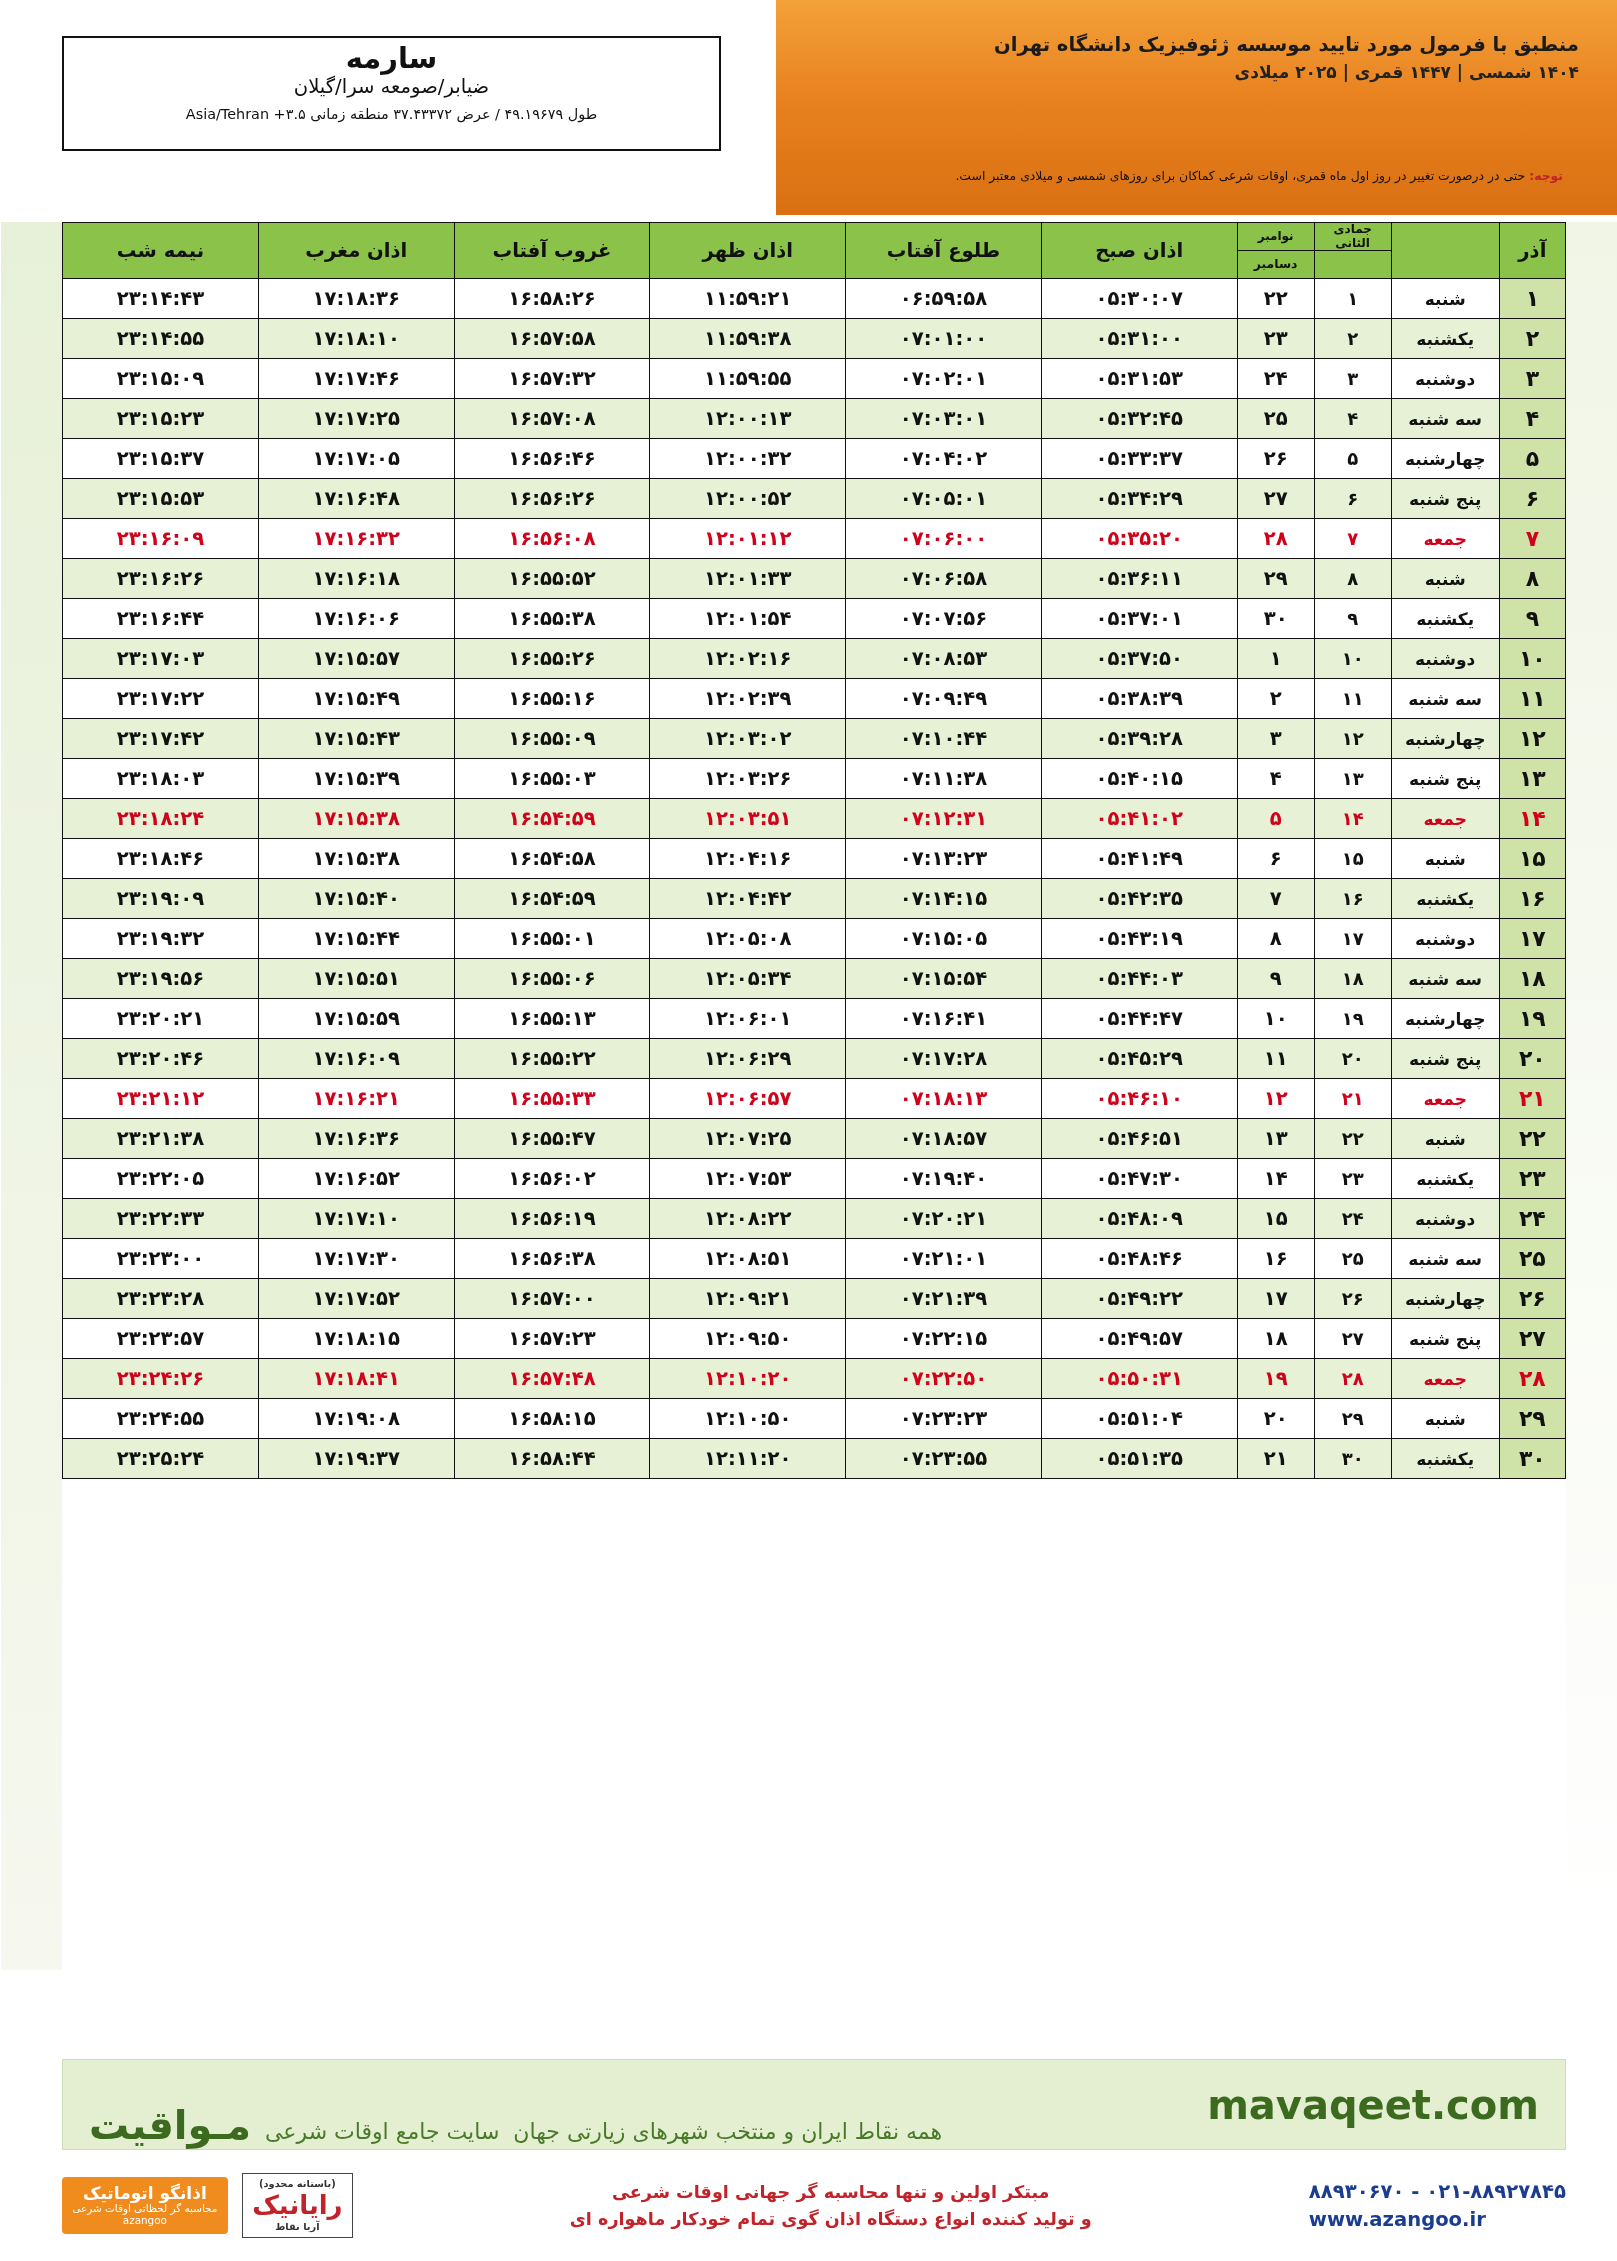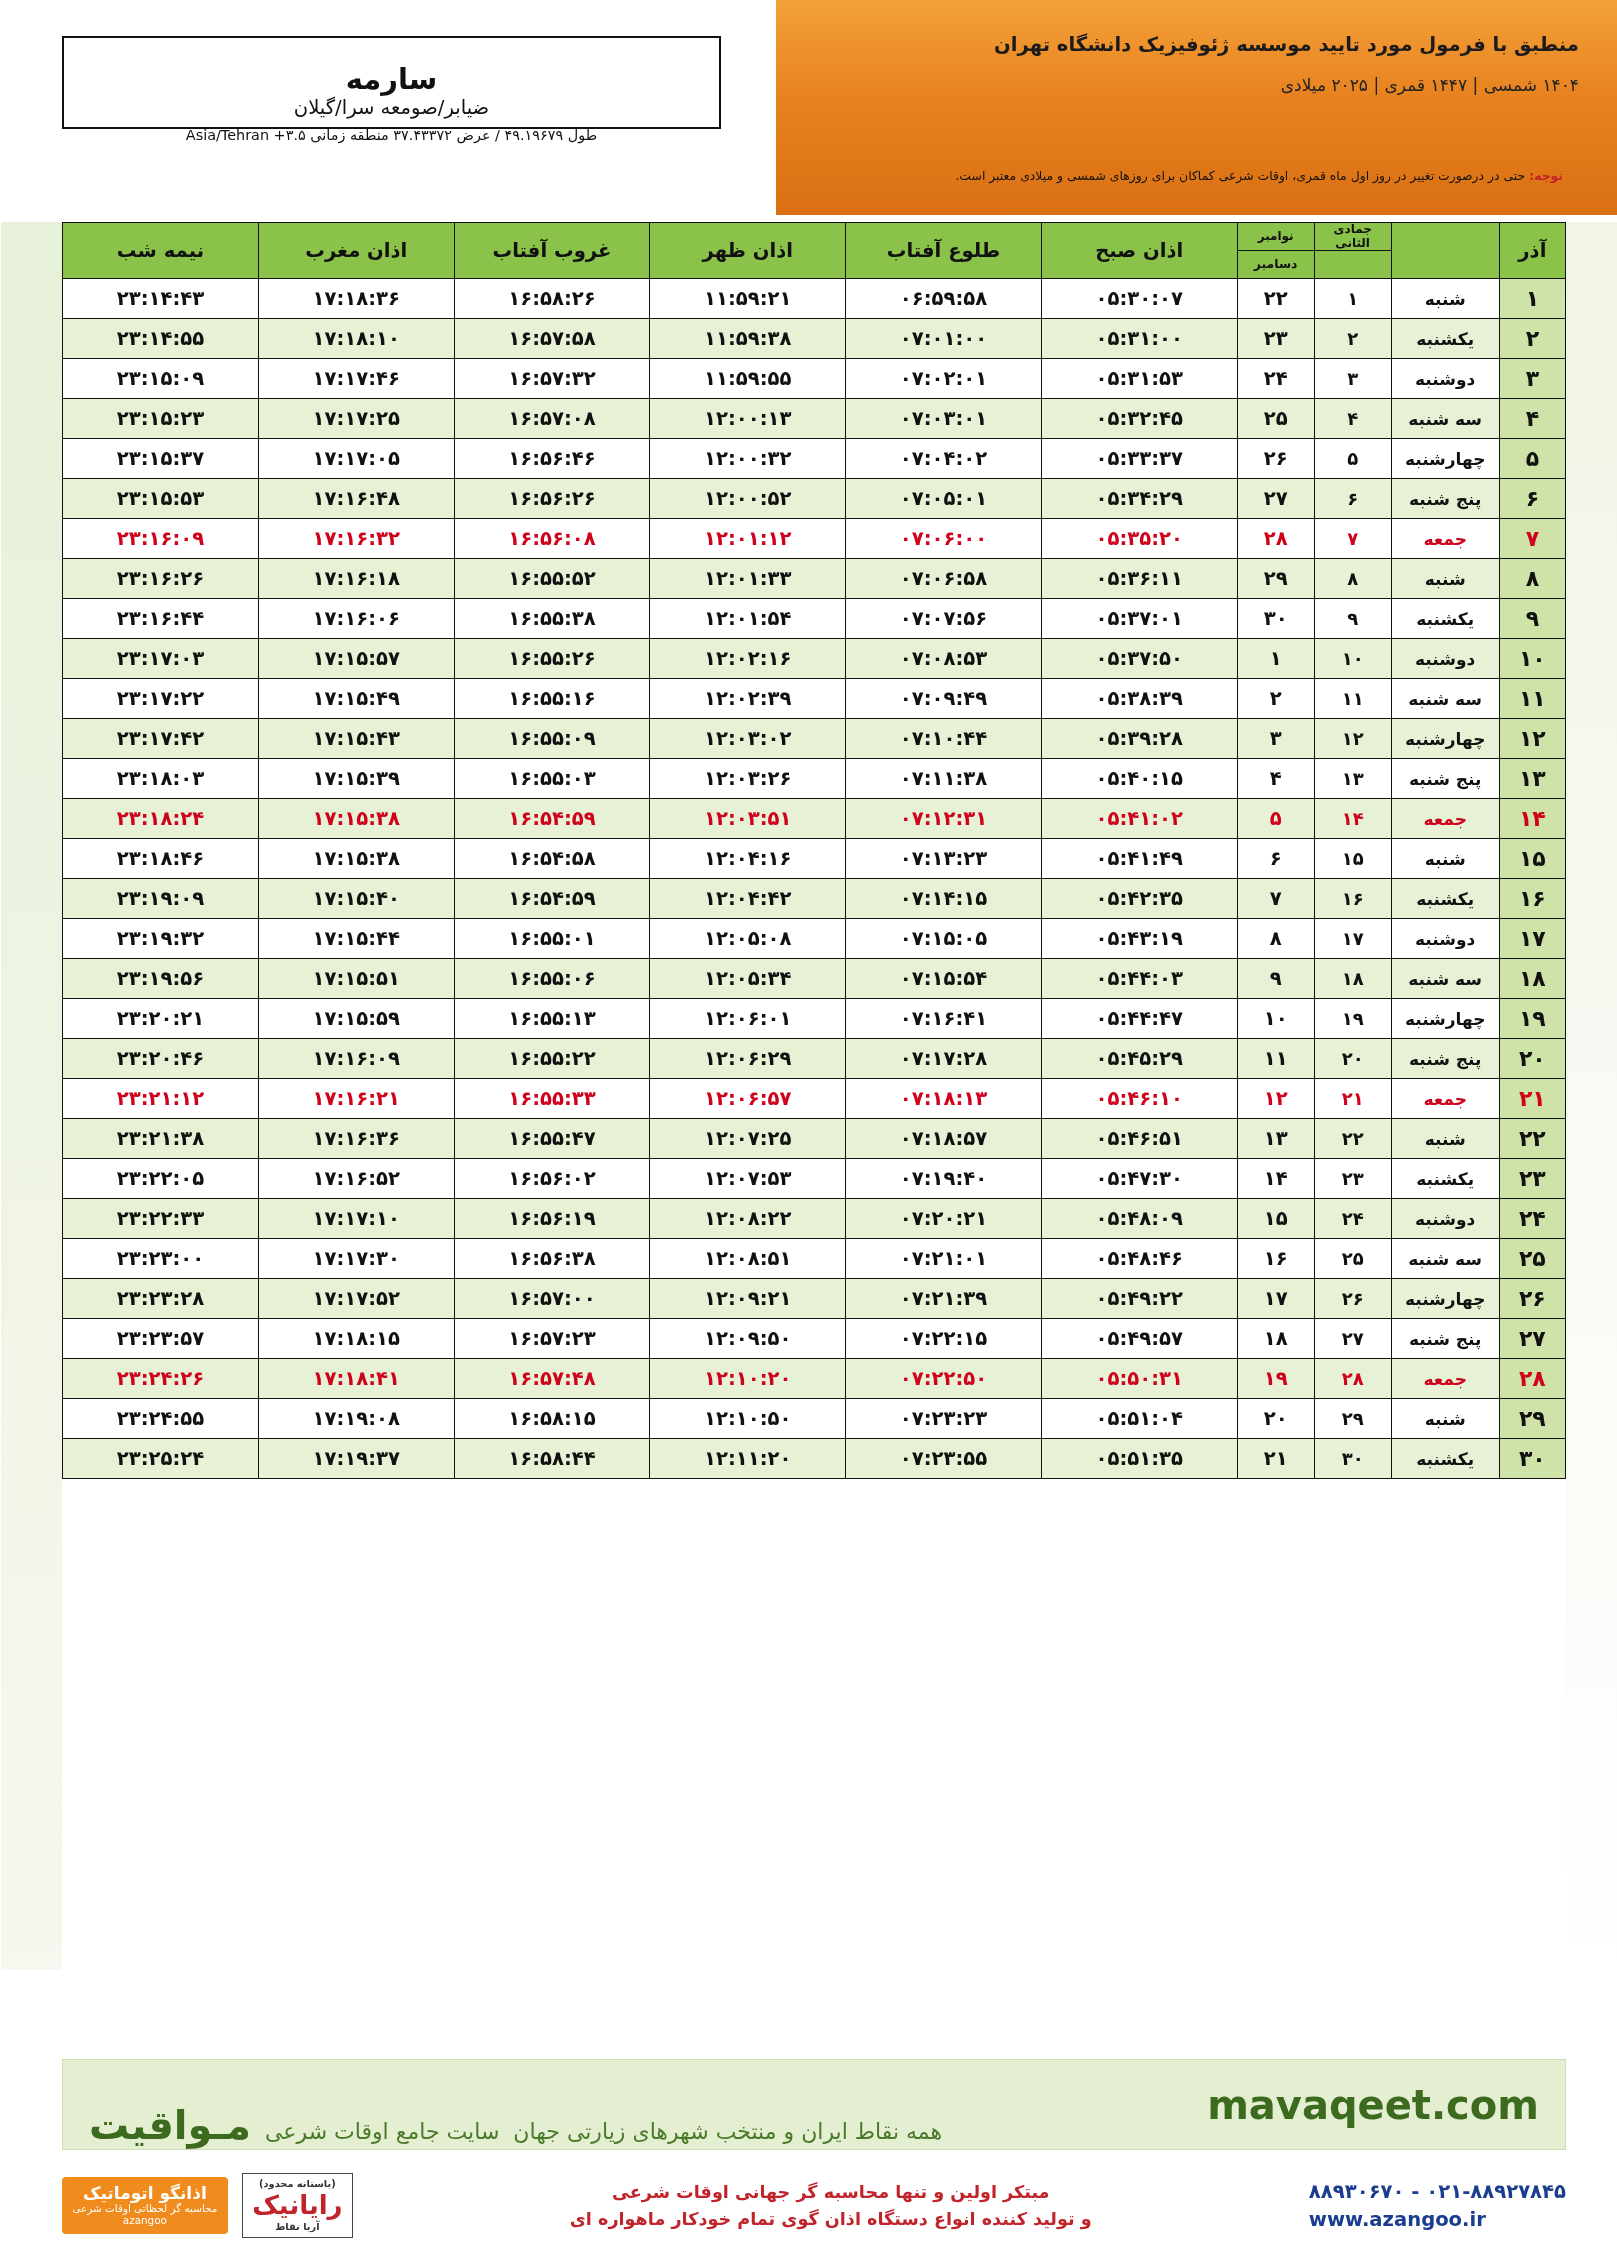--- a/index.html
+++ b/index.html
@@ -44,28 +44,28 @@
     position:absolute; right:39px; top:26px; text-align:right; color:#1a1a1a;
   }
   .title-main {
     font-size: 43px; font-weight: bold; letter-spacing:0; line-height:1.1;
     color:#111;
   }
   .title-sub {
     font-size: 19.6px; font-weight: bold; margin-top:6.5px; color:#1b1b1b;
   }
   .title-years {
-    font-size: 17px; font-weight: normal; margin-top:19px; color:#222;
+    font-size: 17px; font-weight: bold; margin-top:6px; color:#222;
   }
 
   
   .infobox {
-    position:absolute; left:62px; top:36px; width:659px; height:93px;
+    position:absolute; left:62px; top:36px; width:659px; height:115px;
     border:2px solid #111; background:#fff; text-align:center;
-    padding-top:24px;
+    padding-top:3px;
   }
   .infobox .city { font-size:29px; font-weight:bold; color:#111; }
   .infobox .region { font-size:19.6px; color:#111; margin-top:0; }
   .infobox .coords { font-size:14.4px; color:#111; margin-top:7.8px; direction:rtl; }
 
   .note {
     position:absolute; left:62px; top:168px; width:1501px;
     font-size:12.4px; text-align:right; color:#111;
   }
   .note b { color:#c0232a; }

